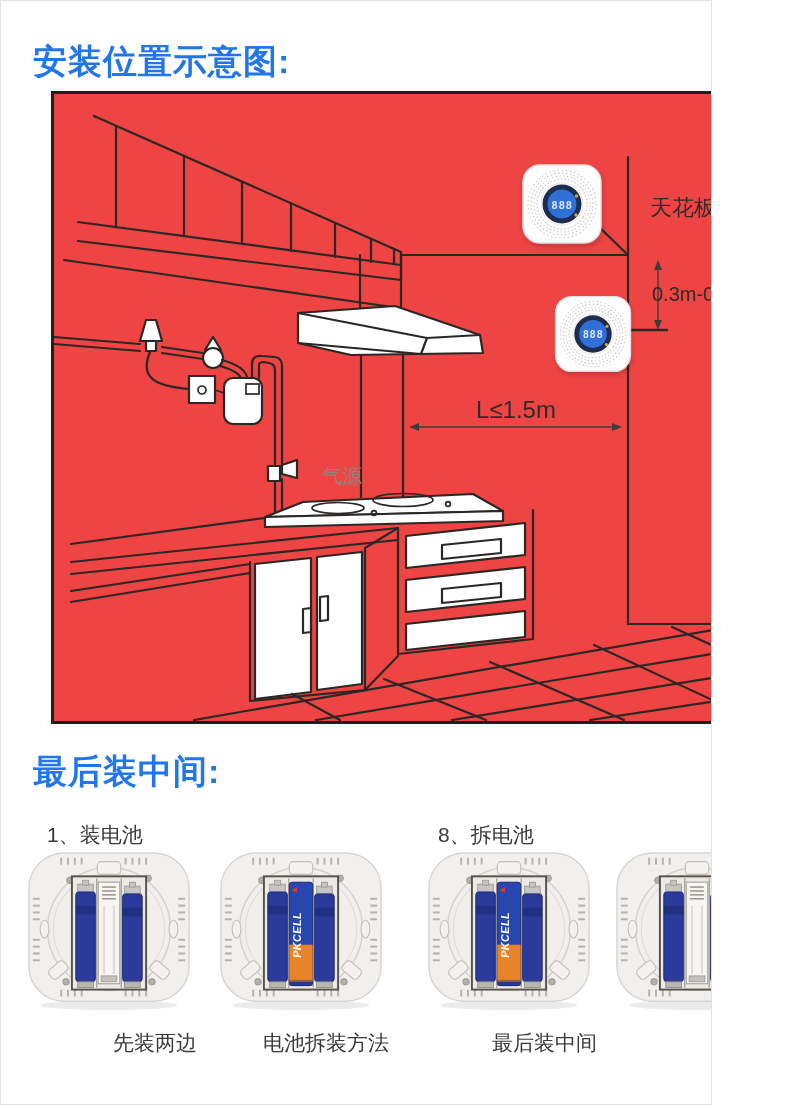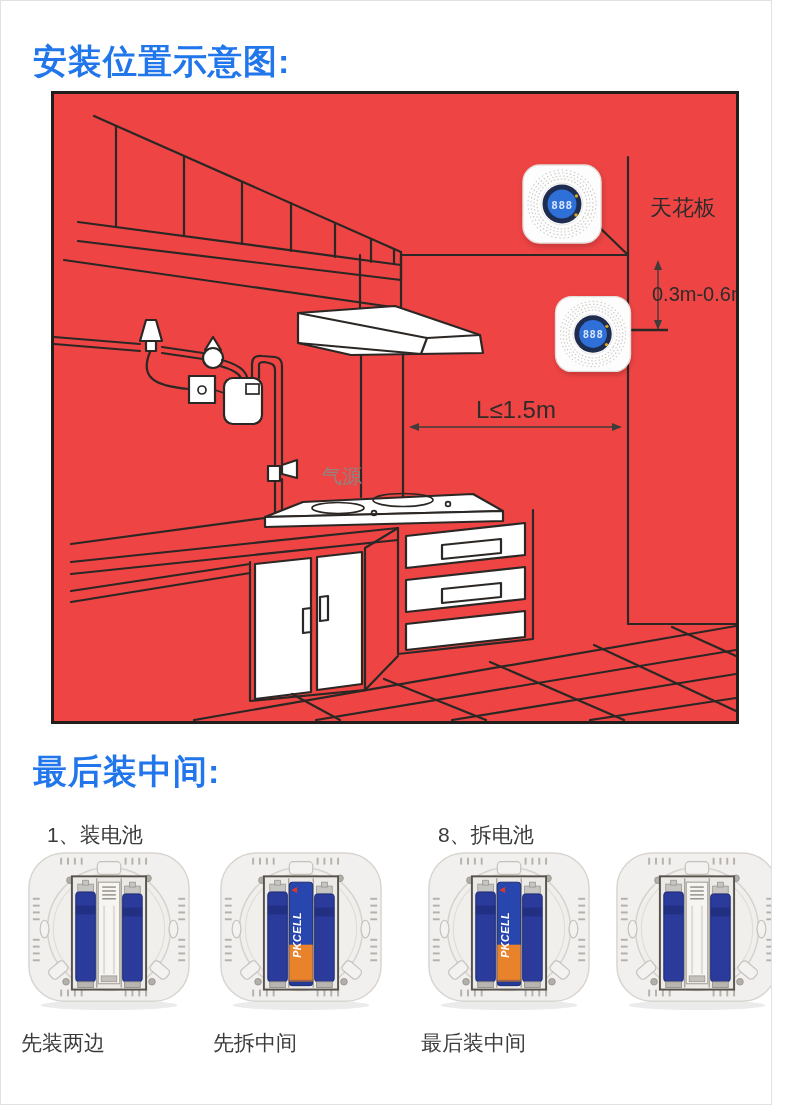--- a/index.html
+++ b/index.html
@@ -1,29 +1,29 @@
 <!DOCTYPE html>
 <html><head>
 <meta charset="utf-8">
 <style>
   html,body{margin:0;padding:0;background:#fff;}
-  .page{position:relative;width:772px;height:1105px;background:#ffffff;
+  .page{position:relative;width:712px;height:1105px;background:#ffffff;
         border:1px solid #e2e2e2;box-sizing:border-box;overflow:hidden;
         font-family:"Liberation Sans",sans-serif;}
   .sec-title{position:absolute;left:32px;margin:0;font-size:34px;font-weight:700;
         color:#2176ec;letter-spacing:1px;}
   #title-install{top:38px;}
   #title-battery{top:748px;}
   .diagram-frame{position:absolute;left:50px;top:90px;width:688px;height:633px;
         border:3px solid #221e1b;box-sizing:border-box;background:#ef4444;}
   .diagram-frame svg{display:block;width:682px;height:627px;}
   .step-label{position:absolute;top:820px;font-size:21px;color:#3a3a3a;text-align:right;}
   #step-1{left:46px;}
   #step-2{left:437px;}
-  .device-fig{position:absolute;top:848px;width:176px;margin:0;text-align:left;}
+  .device-fig{position:absolute;top:848px;width:176px;margin:0;text-align:right;}
   .device-fig svg{display:block;width:176px;height:164px;margin:0 auto;}
   .device-caption{margin-top:16px;font-size:21px;color:#3a3a3a;}
   #fig-1{left:20px;} #fig-2{left:212px;} #fig-3{left:420px;} #fig-4{left:608px;}
   .ln{stroke:#2b2724;stroke-width:2.2;fill:none;stroke-linejoin:round;stroke-linecap:round;}
   .lnf{stroke:#2b2724;stroke-width:2.2;fill:#ffffff;stroke-linejoin:round;}
   .lt{stroke:#2b2724;stroke-width:1.7;fill:none;}
   .meas{stroke:#3f3c3a;stroke-width:1.4;fill:none;}
   .mhead{fill:#3f3c3a;stroke:none;}
   .dlabel{font-family:"Liberation Sans",sans-serif;fill:#2e2c2a;}
   .glabel{font-family:"Liberation Sans",sans-serif;fill:#8b8781;}
@@ -255,21 +255,21 @@
     </svg>
     <figcaption class="device-caption">先装两边</figcaption>
   </figure>
 
   <figure class="device-fig" id="fig-2">
     <svg viewBox="0 0 180 168">
       <use href="#dev-shell"></use>
         <use href="#dev-mid-empty" class="mid-empty" style="display: none;"></use>
         <use href="#dev-mid-full" class="mid-full"></use>
     </svg>
-    <figcaption class="device-caption">先拆中间</figcaption>
+    <figcaption class="device-caption">电池拆装方法</figcaption>
   </figure>
 
   <figure class="device-fig" id="fig-3">
     <svg viewBox="0 0 180 168">
       <use href="#dev-shell"></use>
         <use href="#dev-mid-empty" class="mid-empty" style="display: none;"></use>
         <use href="#dev-mid-full" class="mid-full"></use>
     </svg>
     <figcaption class="device-caption">最后装中间</figcaption>
   </figure>

